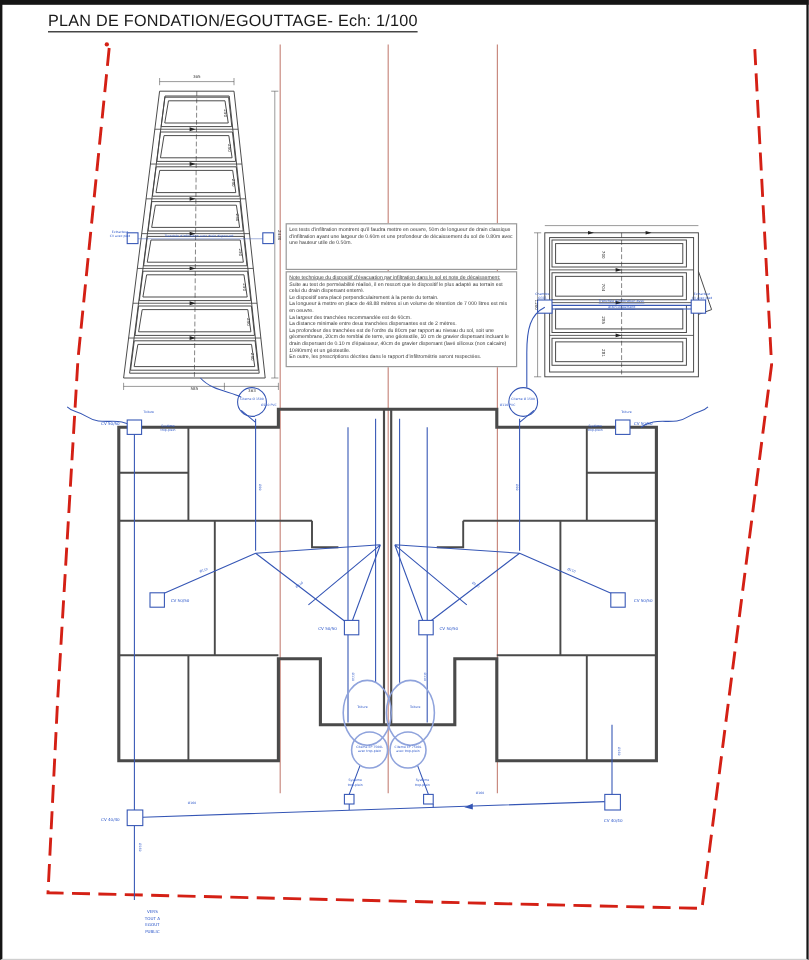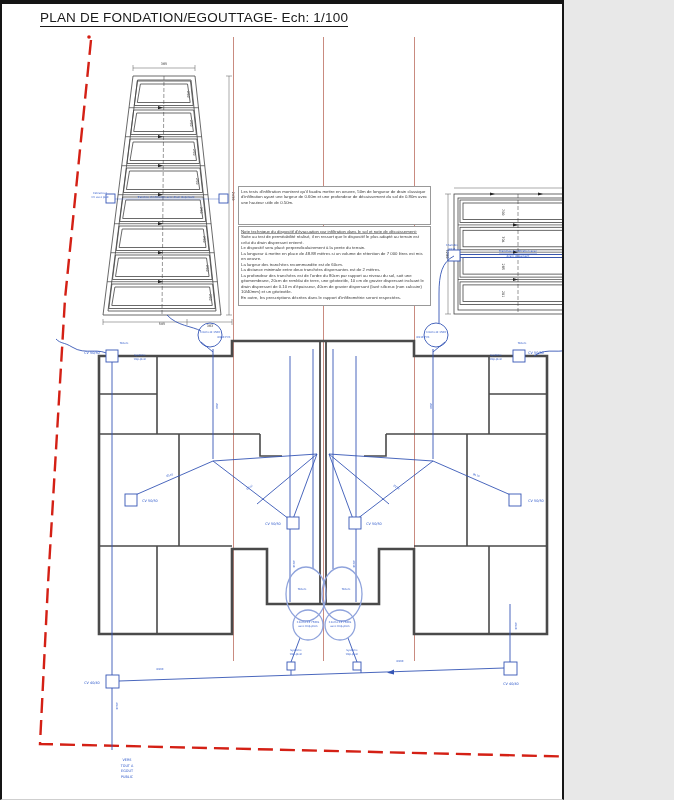--- a/index.html
+++ b/index.html
@@ -1,16 +1,16 @@
 <!DOCTYPE html>
 <html><head>
 <meta charset="utf-8">
 <style>
   html,body{margin:0;padding:0;background:#e8e8e8;}
-  .page{position:relative;width:564px;height:800px;background:#fff;overflow:hidden;
+  .page{position:relative;width:674px;height:800px;background:#fff;overflow:hidden;
         border-left:2px solid #151515;border-right:2px solid #151515;
         border-top:4px solid #151515;border-bottom:1px solid #cfcfcf;
         box-sizing:border-box;font-family:"Liberation Sans",sans-serif;}
   .title{position:absolute;left:38px;top:6px;font-size:13.5px;color:#1a1a1a;
          letter-spacing:.2px;border-bottom:1.3px solid #1a1a1a;padding-bottom:1px;white-space:nowrap;}
   svg{position:absolute;left:0;top:0;}
   .note-box{position:absolute;width:191px;border:.7px solid #999;background:#fff;overflow:hidden;}
   .note-inner{width:382px;transform:scale(.5);transform-origin:0 0;
               font-size:8.6px;line-height:1.28;color:#3a3a3a;padding:3px 4px;box-sizing:border-box;}
   .note-inner p{margin:0;}

